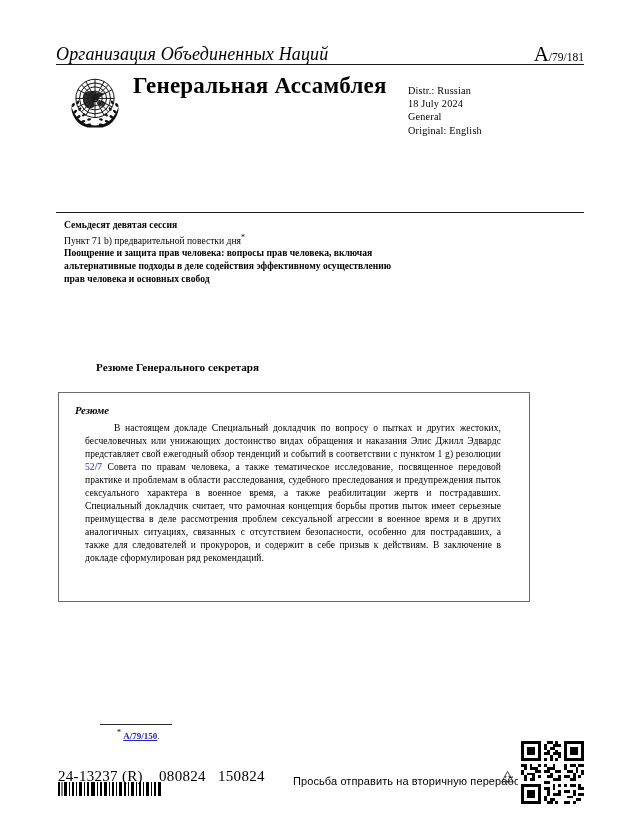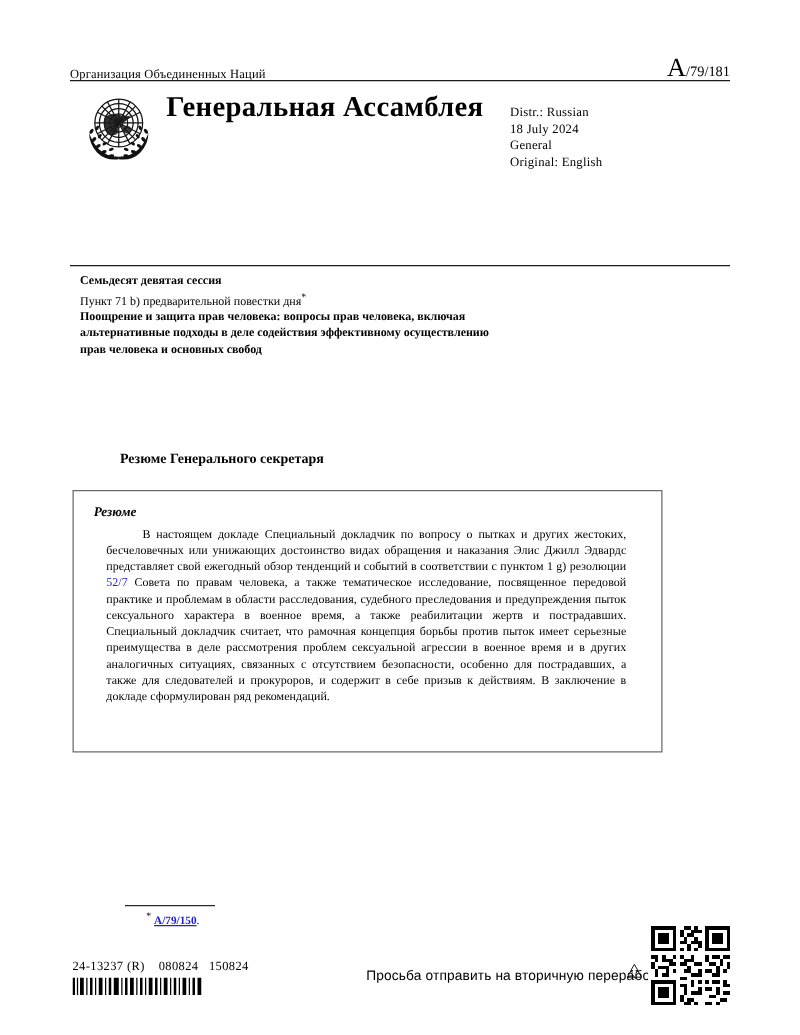--- a/index.html
+++ b/index.html
@@ -24,23 +24,24 @@
   .hdr-org-row {
     position: absolute;
     left: 56px; top: 44px;
     width: 528px;
     display: flex;
     align-items: flex-end;
     justify-content: space-between;
   }
   .hdr-org {
     font-family: "Liberation Serif", serif;
-    font-size: 10px;
+    font-size: 18px;
     letter-spacing: 0.15px;
     white-space: nowrap;
+    font-style: italic;
   }
   .hdr-symbol {
     font-family: "Liberation Serif", serif;
     white-space: nowrap;
     line-height: 1;
   }
   .hdr-symbol .sym-a {
     font-size: 21px;
   }
   .hdr-symbol .sym-rest {
@@ -162,21 +163,21 @@
     font-size: 9px;
   }
   .footnote .star { font-size: 8px; vertical-align: super; }
   .footnote .fnlink { color: #2222cc; font-weight: bold; }
 
   
   .jobno {
     position: absolute;
     left: 58px; top: 768px;
     font-family: "Liberation Serif", serif;
-    font-size: 10px;
+    font-size: 15px;
     letter-spacing: 0.3px;
     white-space: pre;
   }
   .barcode {
     position: absolute;
     left: 58px; top: 782px;
     width: 104px; height: 14px;
   }
   .recycle-text {
     position: absolute;

